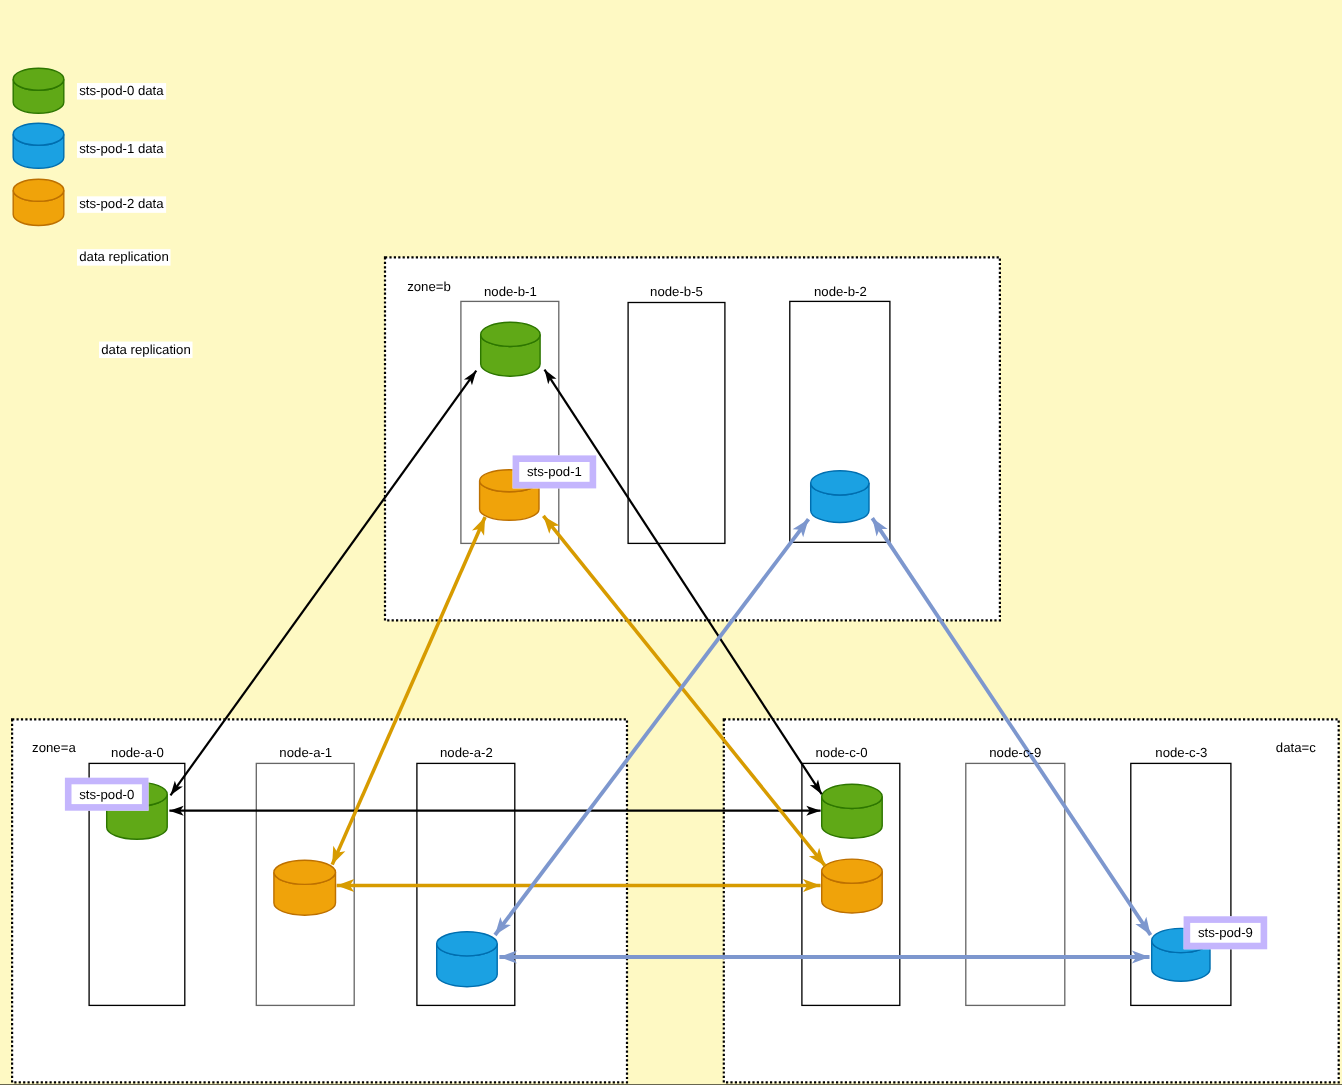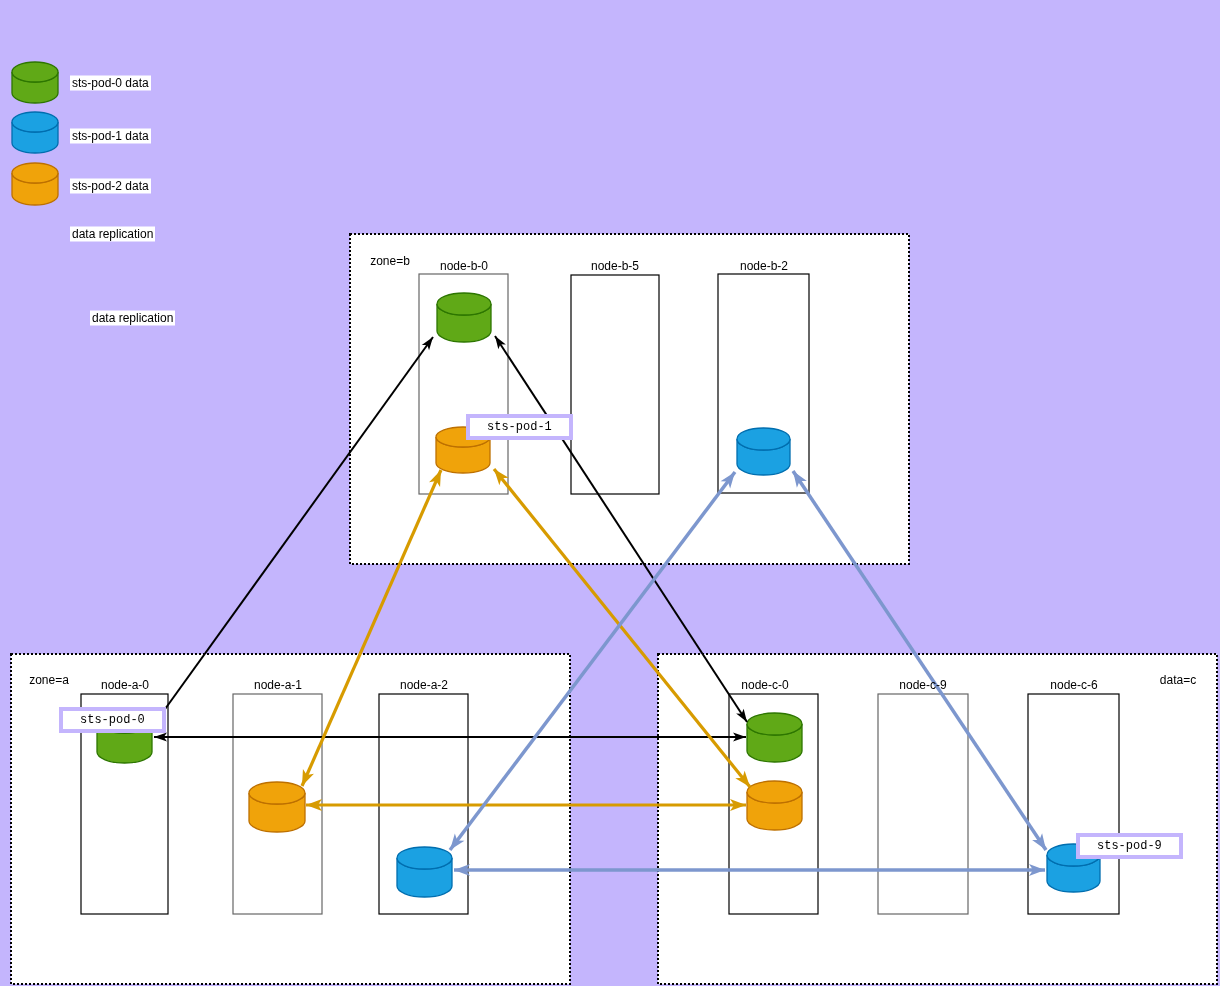--- a/index.html
+++ b/index.html
@@ -1,24 +1,24 @@
 <!DOCTYPE html>
 <html><head>
 <meta charset="utf-8">
 <style>
   html,body{margin:0;padding:0;background:#000;}
-  .stage{position:relative;width:1220px;height:986px;background:#c4b5fd;overflow:hidden;
+  .stage{position:relative;width:1220px;height:986px;background:#fef9c3;overflow:hidden;
          font-family:"Liberation Sans","DejaVu Sans",sans-serif;}
   .stage svg{position:absolute;left:0;top:0;}
   .lbl{position:absolute;font-size:12px;color:#000;white-space:nowrap;line-height:15px;}
   .bg{background:#fff;padding:0 2px;}
   .ctr{transform:translate(-50%,-50%);}
   .vctr{transform:translateY(-50%);}
-  .podbox{position:absolute;background:#fff;border:4px solid #c4b5fd;font-size:12px;color:#000;
-          line-height:18px;padding:0 17px;white-space:nowrap;text-align:center;font-family:Liberation Mono, monospace;}
+  .podbox{position:absolute;background:#fff;border:6px solid #c4b5fd;font-size:12px;color:#000;
+          line-height:18px;padding:0 7px;white-space:nowrap;text-align:center;}
 </style>
 </head>
 <body>
 
 <div class="stage">
   <svg id="diagram-svg" width="1220" height="986" viewBox="0 0 1220 986">
       <defs>
         <marker id="arr-black" markerUnits="userSpaceOnUse" markerWidth="15" markerHeight="11" refX="14" refY="5.5" orient="auto-start-reverse">
           <path d="M 1 1 L 14 5.5 L 1 10 L 4.2 5.5 Z" fill="#000000"></path>
         </marker>
@@ -103,26 +103,26 @@
   <div class="lbl bg vctr" style="left:70px;top:83px">sts-pod-0 data</div>
   <div class="lbl bg vctr" style="left:70px;top:136px">sts-pod-1 data</div>
   <div class="lbl bg vctr" style="left:70px;top:186px">sts-pod-2 data</div>
   <div class="lbl bg vctr" style="left:70px;top:234px">data replication</div>
   <div class="lbl bg vctr" style="left:90px;top:318px">data replication</div>
 
   <div class="lbl ctr" style="left:390px;top:261px">zone=b</div>
   <div class="lbl ctr" style="left:49px;top:680px">zone=a</div>
   <div class="lbl ctr" style="left:1178px;top:680px">data=c</div>
 
-  <div class="lbl ctr" style="left:464px;top:266px">node-b-0</div>
+  <div class="lbl ctr" style="left:464px;top:266px">node-b-1</div>
   <div class="lbl ctr" style="left:615px;top:266px">node-b-5</div>
   <div class="lbl ctr" style="left:764px;top:266px">node-b-2</div>
   <div class="lbl ctr" style="left:125px;top:685px">node-a-0</div>
   <div class="lbl ctr" style="left:278px;top:685px">node-a-1</div>
   <div class="lbl ctr" style="left:424px;top:685px">node-a-2</div>
   <div class="lbl ctr" style="left:765px;top:685px">node-c-0</div>
   <div class="lbl ctr" style="left:923px;top:685px">node-c-9</div>
-  <div class="lbl ctr" style="left:1074px;top:685px">node-c-6</div>
+  <div class="lbl ctr" style="left:1074px;top:685px">node-c-3</div>
 
   <div class="podbox" style="left:466px;top:414px">sts-pod-1</div>
   <div class="podbox" style="left:59px;top:707px">sts-pod-0</div>
   <div class="podbox" style="left:1076px;top:833px">sts-pod-9</div>
 </div>
 
 </body></html>

